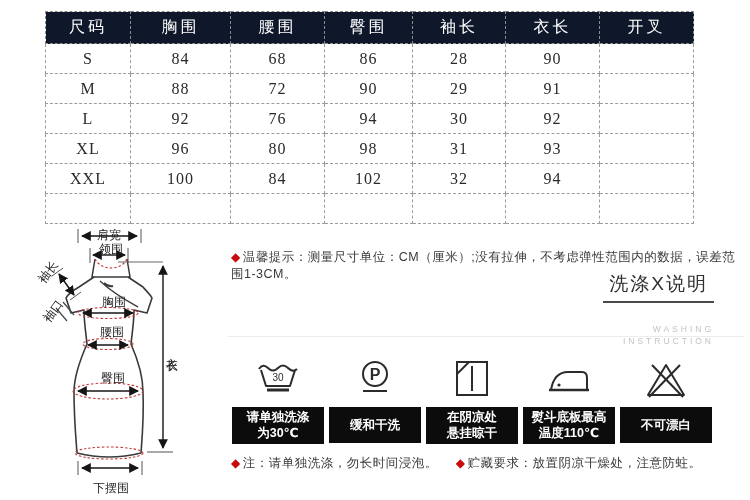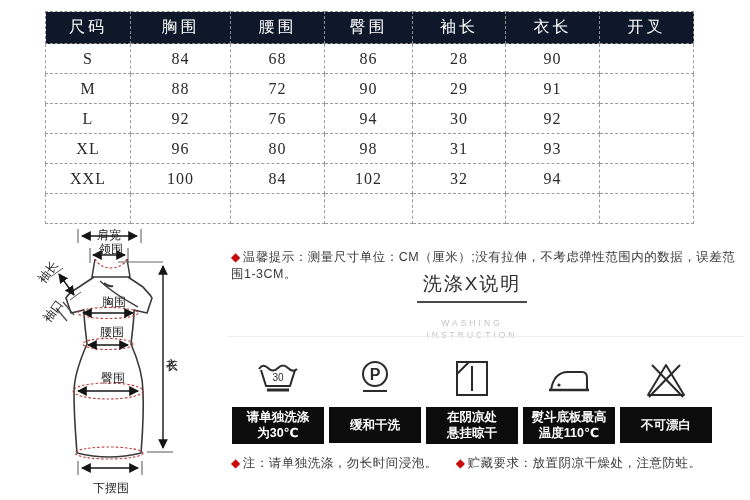--- a/index.html
+++ b/index.html
@@ -25,24 +25,24 @@
   .dl-hip{left:101px;top:162px;}
   .dl-hem{left:93px;top:272px;}
   .dl-length{left:166px;top:138px;writing-mode:vertical-rl;letter-spacing:2px;}
   .dl-sleeve{left:36px;top:56px;transform:rotate(-53deg);}
   .dl-cuff{left:41px;top:95px;transform:rotate(-53deg);}
 
   
   .tip{position:absolute;left:231px;top:249px;width:512px;font-size:12.5px;color:#3a3a3a;
        letter-spacing:.5px;}
   .diamond{color:#c80b0b;font-size:12px;margin-right:2px;}
-  .wash-head{position:absolute;left:230px;top:271px;width:484px;text-align:center;}
+  .wash-head{position:absolute;left:230px;top:271px;width:484px;text-align:right;}
   .wash-title{display:inline-block;font-size:19px;color:#2f2f2f;letter-spacing:2px;
               padding:0 6px 4px 6px;border-bottom:2px solid #4a4a4a;}
-  .wash-sub{margin-top:14px;font-size:8.5px;color:#c3c3c3;letter-spacing:3px;line-height:1.45;}
+  .wash-sub{margin-top:20px;font-size:8.5px;color:#c3c3c3;letter-spacing:3px;line-height:1.45;}
   .soft-divider{position:absolute;left:228px;top:336px;width:516px;border-top:1px solid #ececec;}
 
   .care-row{position:absolute;left:232px;top:351px;width:482px;display:flex;gap:5px;}
   .care-item{width:92px;display:flex;flex-direction:column;align-items:center;}
   .care-icon{height:50px;display:flex;align-items:flex-end;justify-content:center;
              margin-bottom:6px;}
   .care-label{box-sizing:border-box;width:100%;min-height:36px;background:#0c0c0c;color:#fff;
               font-size:12.5px;font-weight:bold;display:flex;align-items:center;
               justify-content:center;text-align:center;white-space:pre-line;line-height:1.3;
               padding:2px 1px;}

